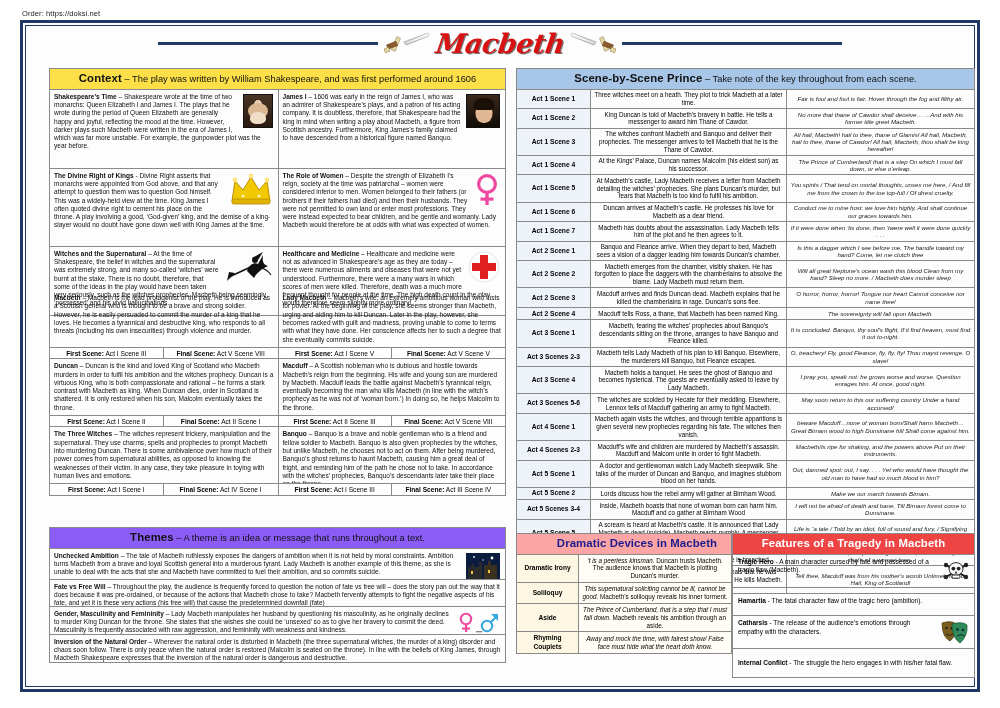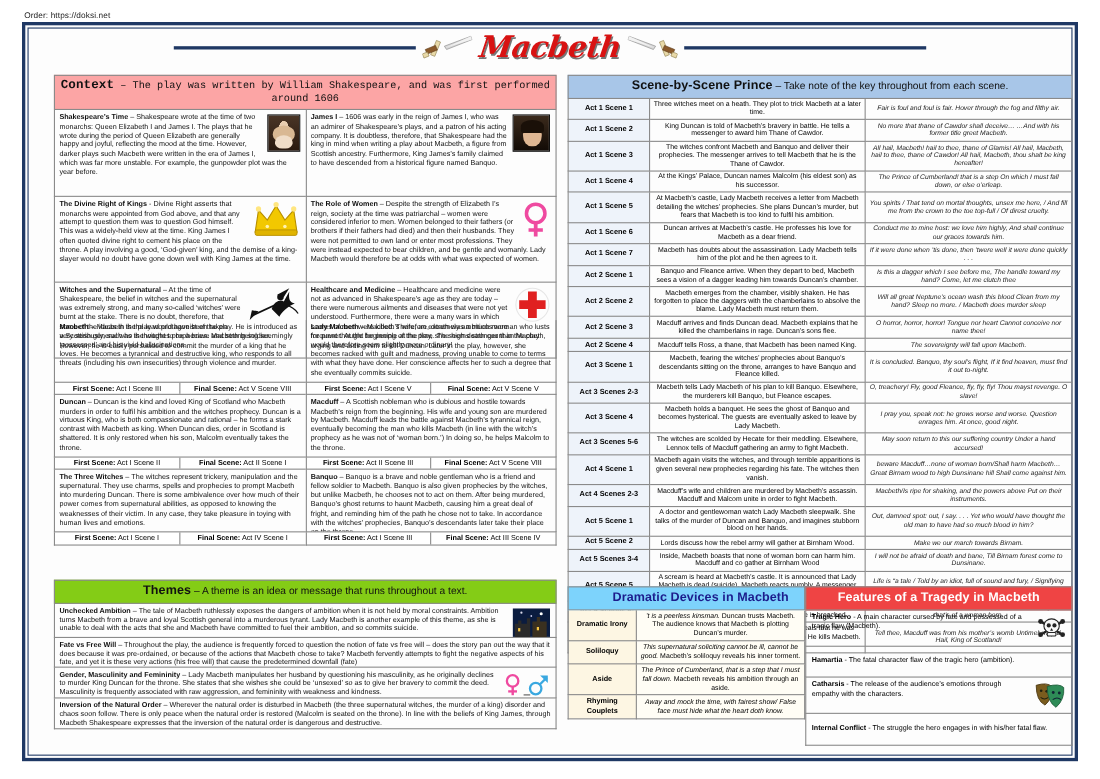--- a/index.html
+++ b/index.html
@@ -75,25 +75,25 @@
     text-align: center;
     font-size: 9.3px;
     padding: 3px 2px 3.5px;
     border: 1px solid #8a8a8a;
     line-height: 1.15;
   }
   .panel-head b {
     font-size: 11.4px;
     letter-spacing: .1px;
   }
-  .head-green { background: #fca5a5; color: #111; font-family: Liberation Mono, monospace; }
+  .head-green { background: #fde047; color: #111; }
   .head-gold  { background: #f5bf14; color: #111; }
-  .head-red   { background: #84cc16; color: #111; text-align: center; }
+  .head-red   { background: #8b5cf6; color: #111; text-align: center; }
   .head-blue  { background: #a8c6e8; color: #111; }
-  .head-yellow{ background: #7dd3fc; color: #1c1c8c; padding-left: 28px; }
+  .head-yellow{ background: #fca5a5; color: #1c1c8c; padding-left: 28px; }
   .head-purple{ background: #ef4444; color: #ffffff; }
 
   .cellgrid { display: flex; flex-wrap: wrap; }
   .cell {
     border: 1px solid #8a8a8a;
     border-top: none;
     padding: 3px 4px 3px 4px;
     font-size: 6.55px;
     line-height: 1.27;
     color: #111;

